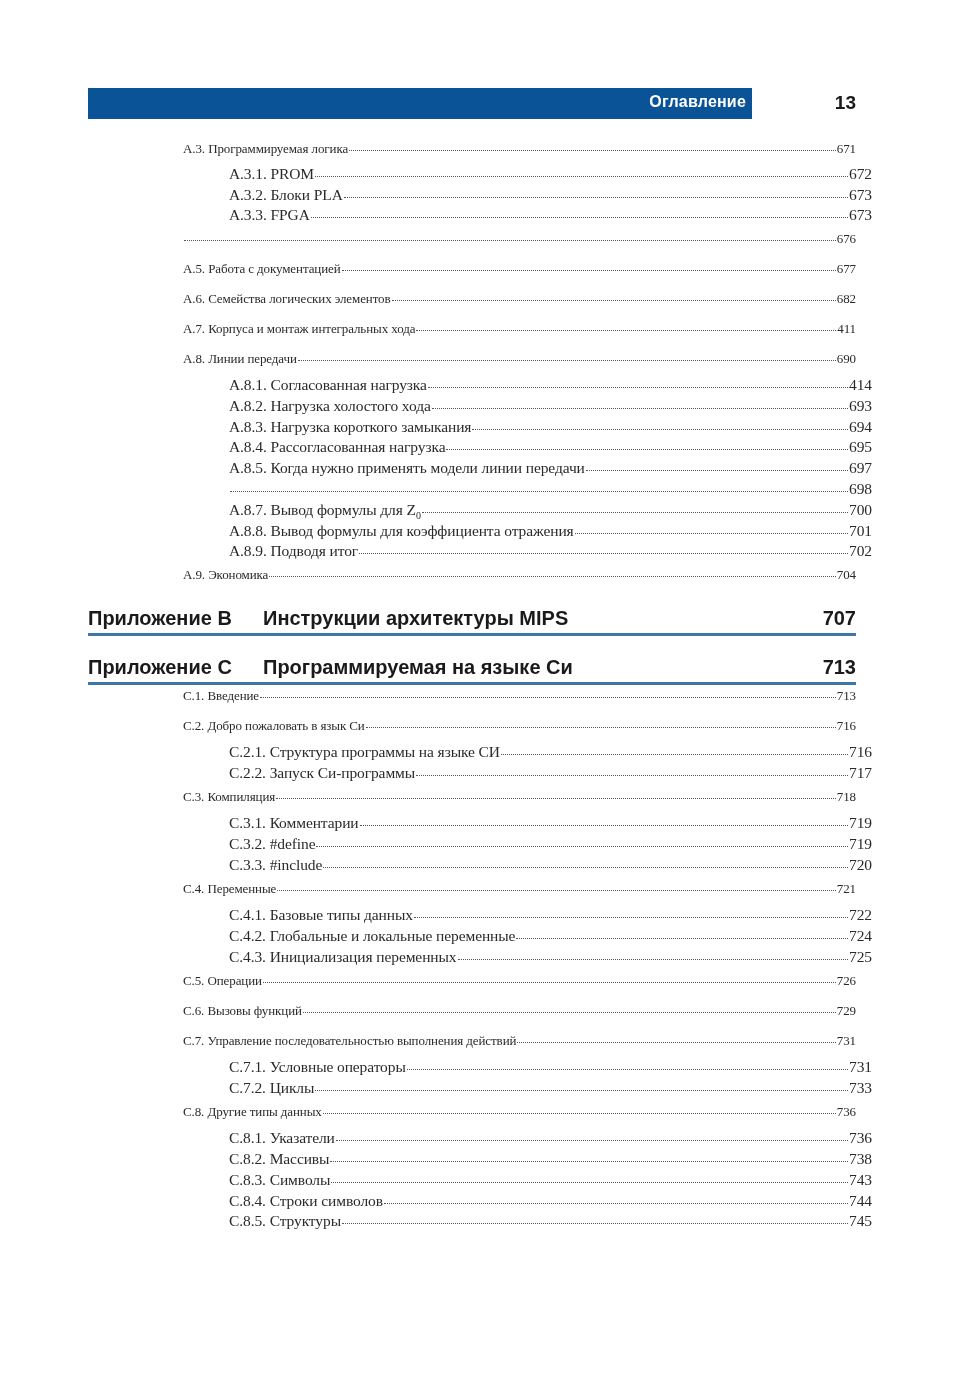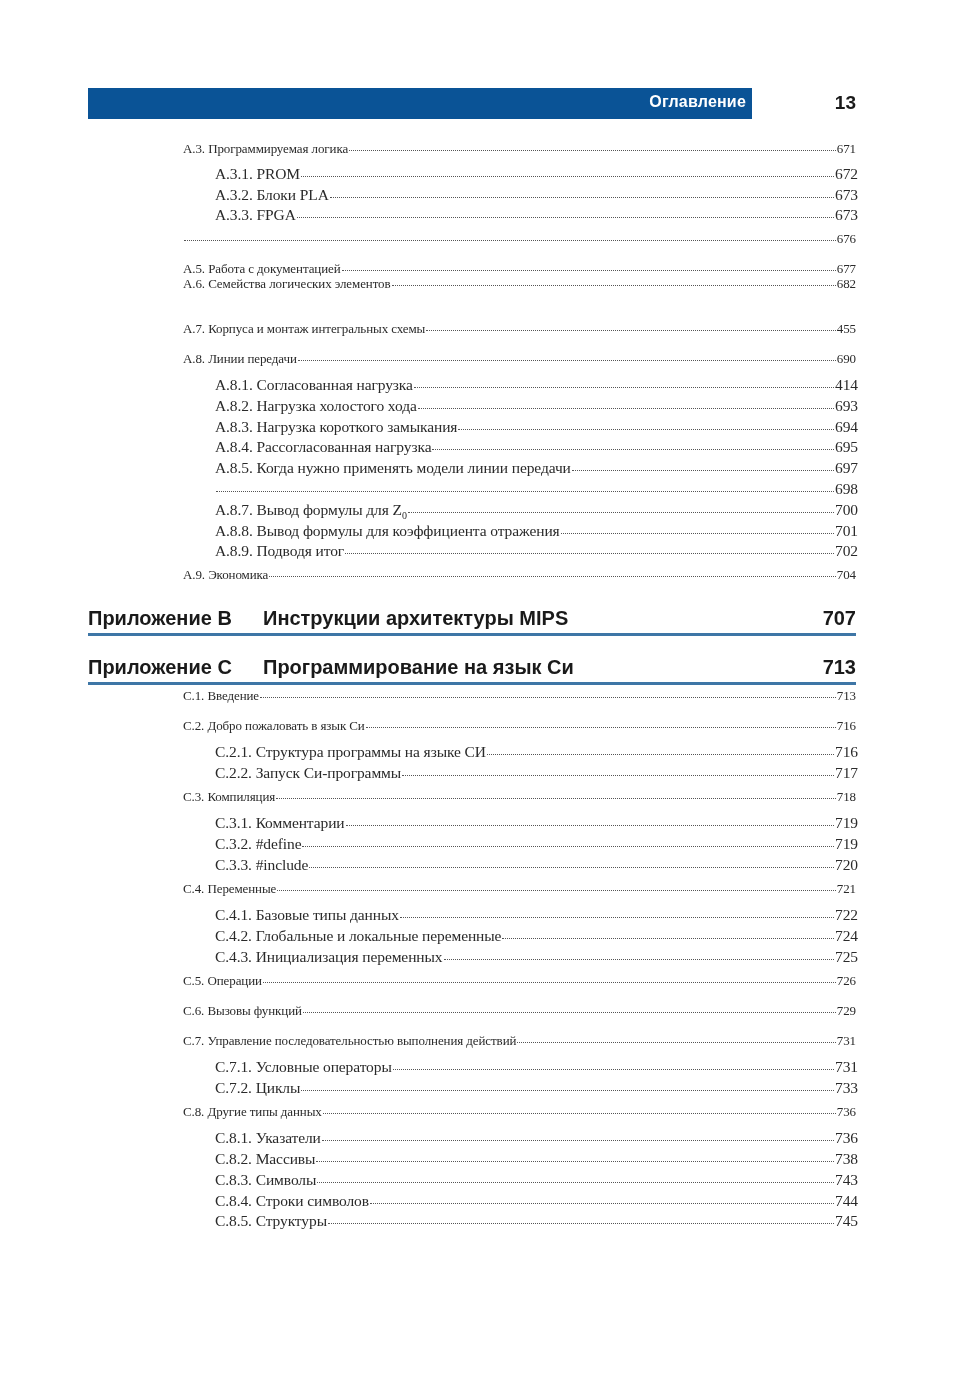--- a/index.html
+++ b/index.html
@@ -16,21 +16,21 @@
   .page-number {
     position: absolute; left: 820px; top: 92px; width: 36px; text-align: right;
     font-family: "Liberation Sans", sans-serif; font-weight: bold; font-size: 19px; color: #1a1a1a;
   }
   .toc { position: absolute; left: 0; top: 0; width: 974px; }
   .row {
     position: absolute; display: flex; align-items: baseline;
     font-family: "Liberation Serif", serif; color: #2a2a2a; white-space: nowrap;
   }
   .row.l1 { left: 183px; width: 673px; font-size: 13px; letter-spacing: -0.1px; }
-  .row.l2 { left: 215px; width: 643px; font-size: 15.5px; letter-spacing: -0.1px; }
+  .row.l2 { left: 229px; width: 643px; font-size: 15.5px; letter-spacing: -0.1px; }
   .row .label { flex: 0 0 auto; }
   .row .leader {
     flex: 1 1 auto; overflow: hidden; margin: 0 1px;
     border-bottom: 1.5px dotted #555; height: 0; align-self: baseline; position: relative; top: -2px;
   }
   .row .page { flex: 0 0 auto; }
   .row sub { font-size: 10px; }
   .appendix {
     position: absolute; left: 88px; width: 768px; height: 33px;
     border-bottom: 3px solid #3e76a6;
@@ -72,29 +72,29 @@
     </div>
   <div class="row l1" style="top:231px">
       <span class="leader"></span>
       <span class="page">676</span>
     </div>
   <div class="row l1" style="top:261px">
       <span class="label">A.5. Работа с документацией</span>
       <span class="leader"></span>
       <span class="page">677</span>
     </div>
-  <div class="row l1" style="top:276px">
+  <div class="row l1" style="top:291px">
       <span class="label">A.6. Семейства логических элементов</span>
       <span class="leader"></span>
       <span class="page">682</span>
     </div>
   <div class="row l1" style="top:321px">
-      <span class="label">A.7. Корпуса и монтаж интегральных схемы</span>
-      <span class="leader"></span>
-      <span class="page">455</span>
+      <span class="label">A.7. Корпуса и монтаж интегральных хода</span>
+      <span class="leader"></span>
+      <span class="page">411</span>
     </div>
   <div class="row l1" style="top:351px">
       <span class="label">A.8. Линии передачи</span>
       <span class="leader"></span>
       <span class="page">690</span>
     </div>
   <div class="row l2" style="top:376px">
       <span class="label">A.8.1. Согласованная нагрузка</span>
       <span class="leader"></span>
       <span class="page">414</span>
@@ -144,21 +144,21 @@
       <span class="page">704</span>
     </div>
 
   <div class="appendix" style="top:600px">
     <span class="num">Приложение B</span>
     <span class="title">Инструкции архитектуры MIPS</span>
     <span class="page">707</span>
   </div>
   <div class="appendix" style="top:649px">
     <span class="num">Приложение C</span>
-    <span class="title">Программирование на язык Си</span>
+    <span class="title">Программируемая на языке Си</span>
     <span class="page">713</span>
   </div>
 
   <div class="row l1" style="top:688px">
       <span class="label">C.1. Введение</span>
       <span class="leader"></span>
       <span class="page">713</span>
     </div>
   <div class="row l1" style="top:718px">
       <span class="label">C.2. Добро пожаловать в язык Си</span>

